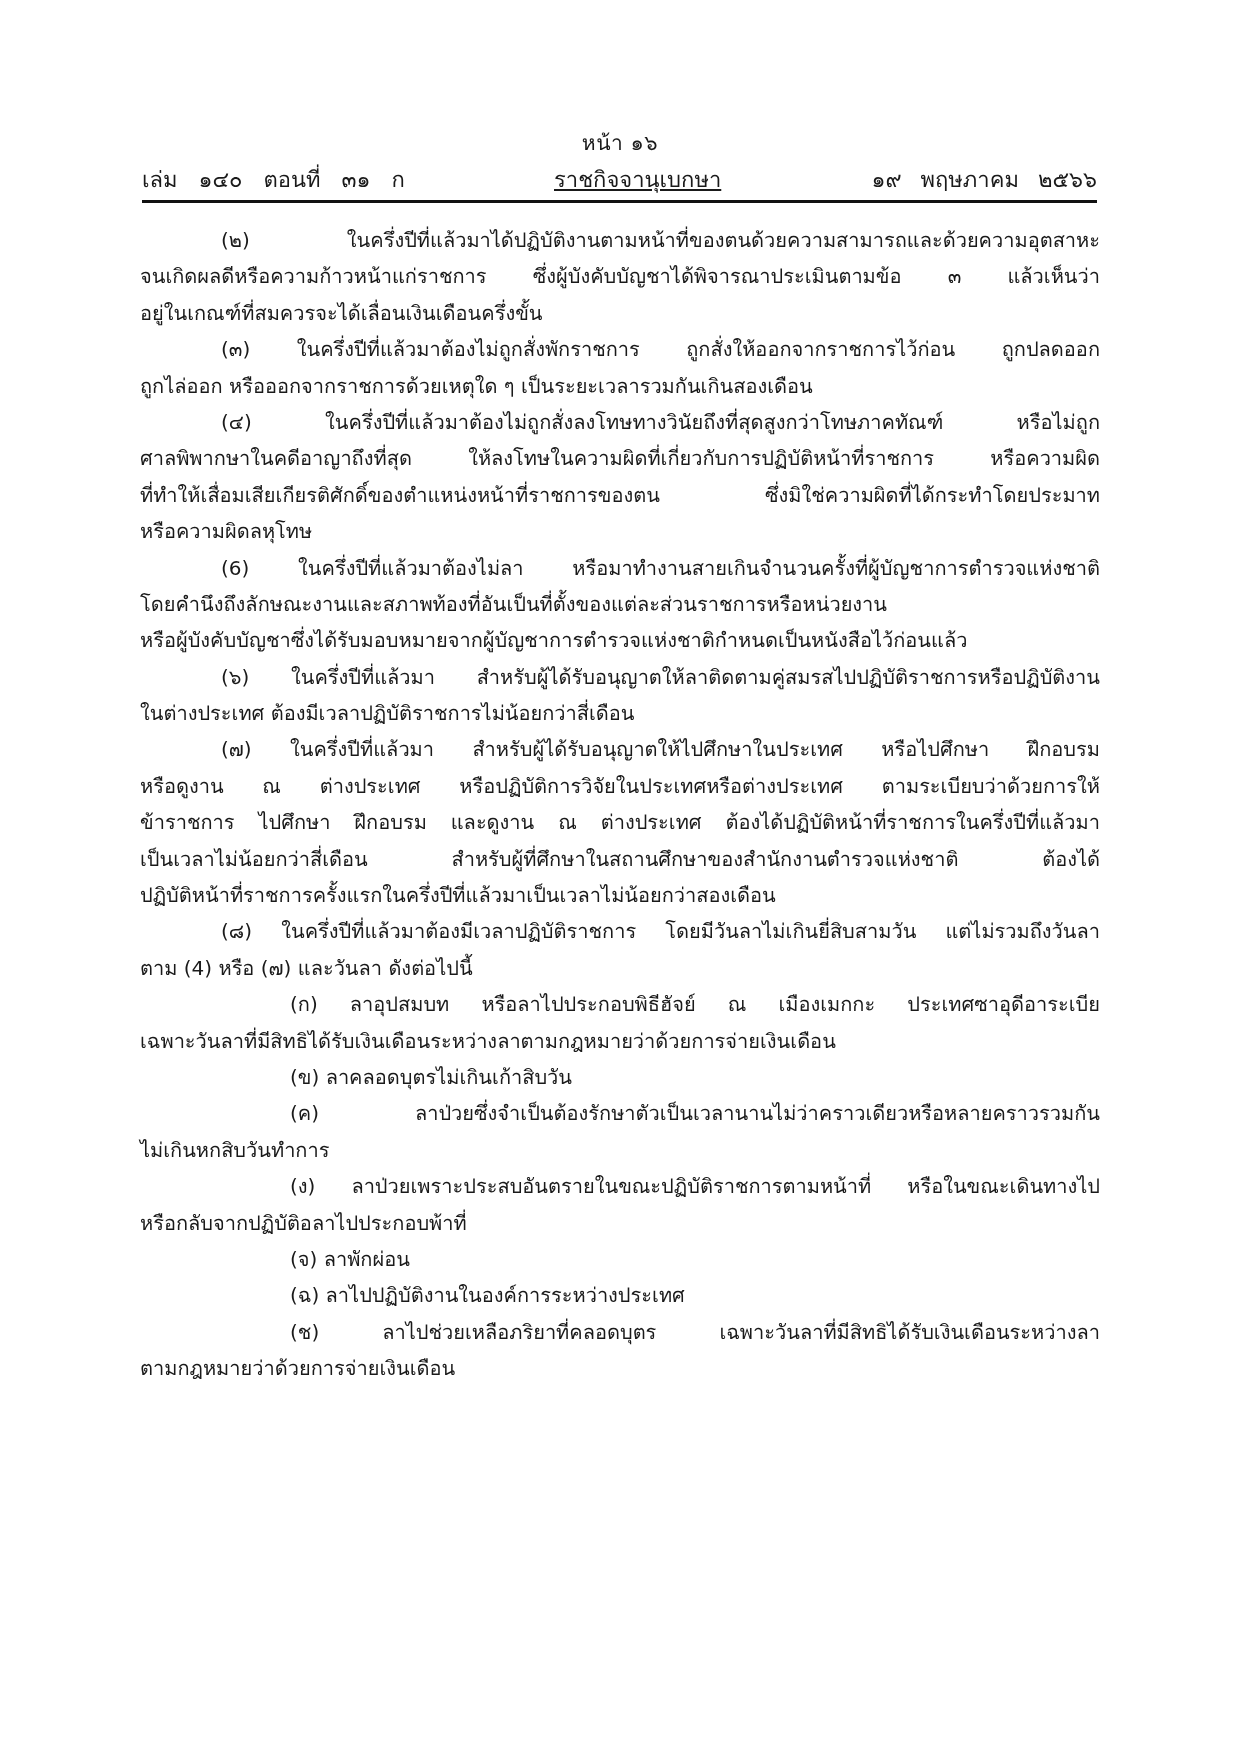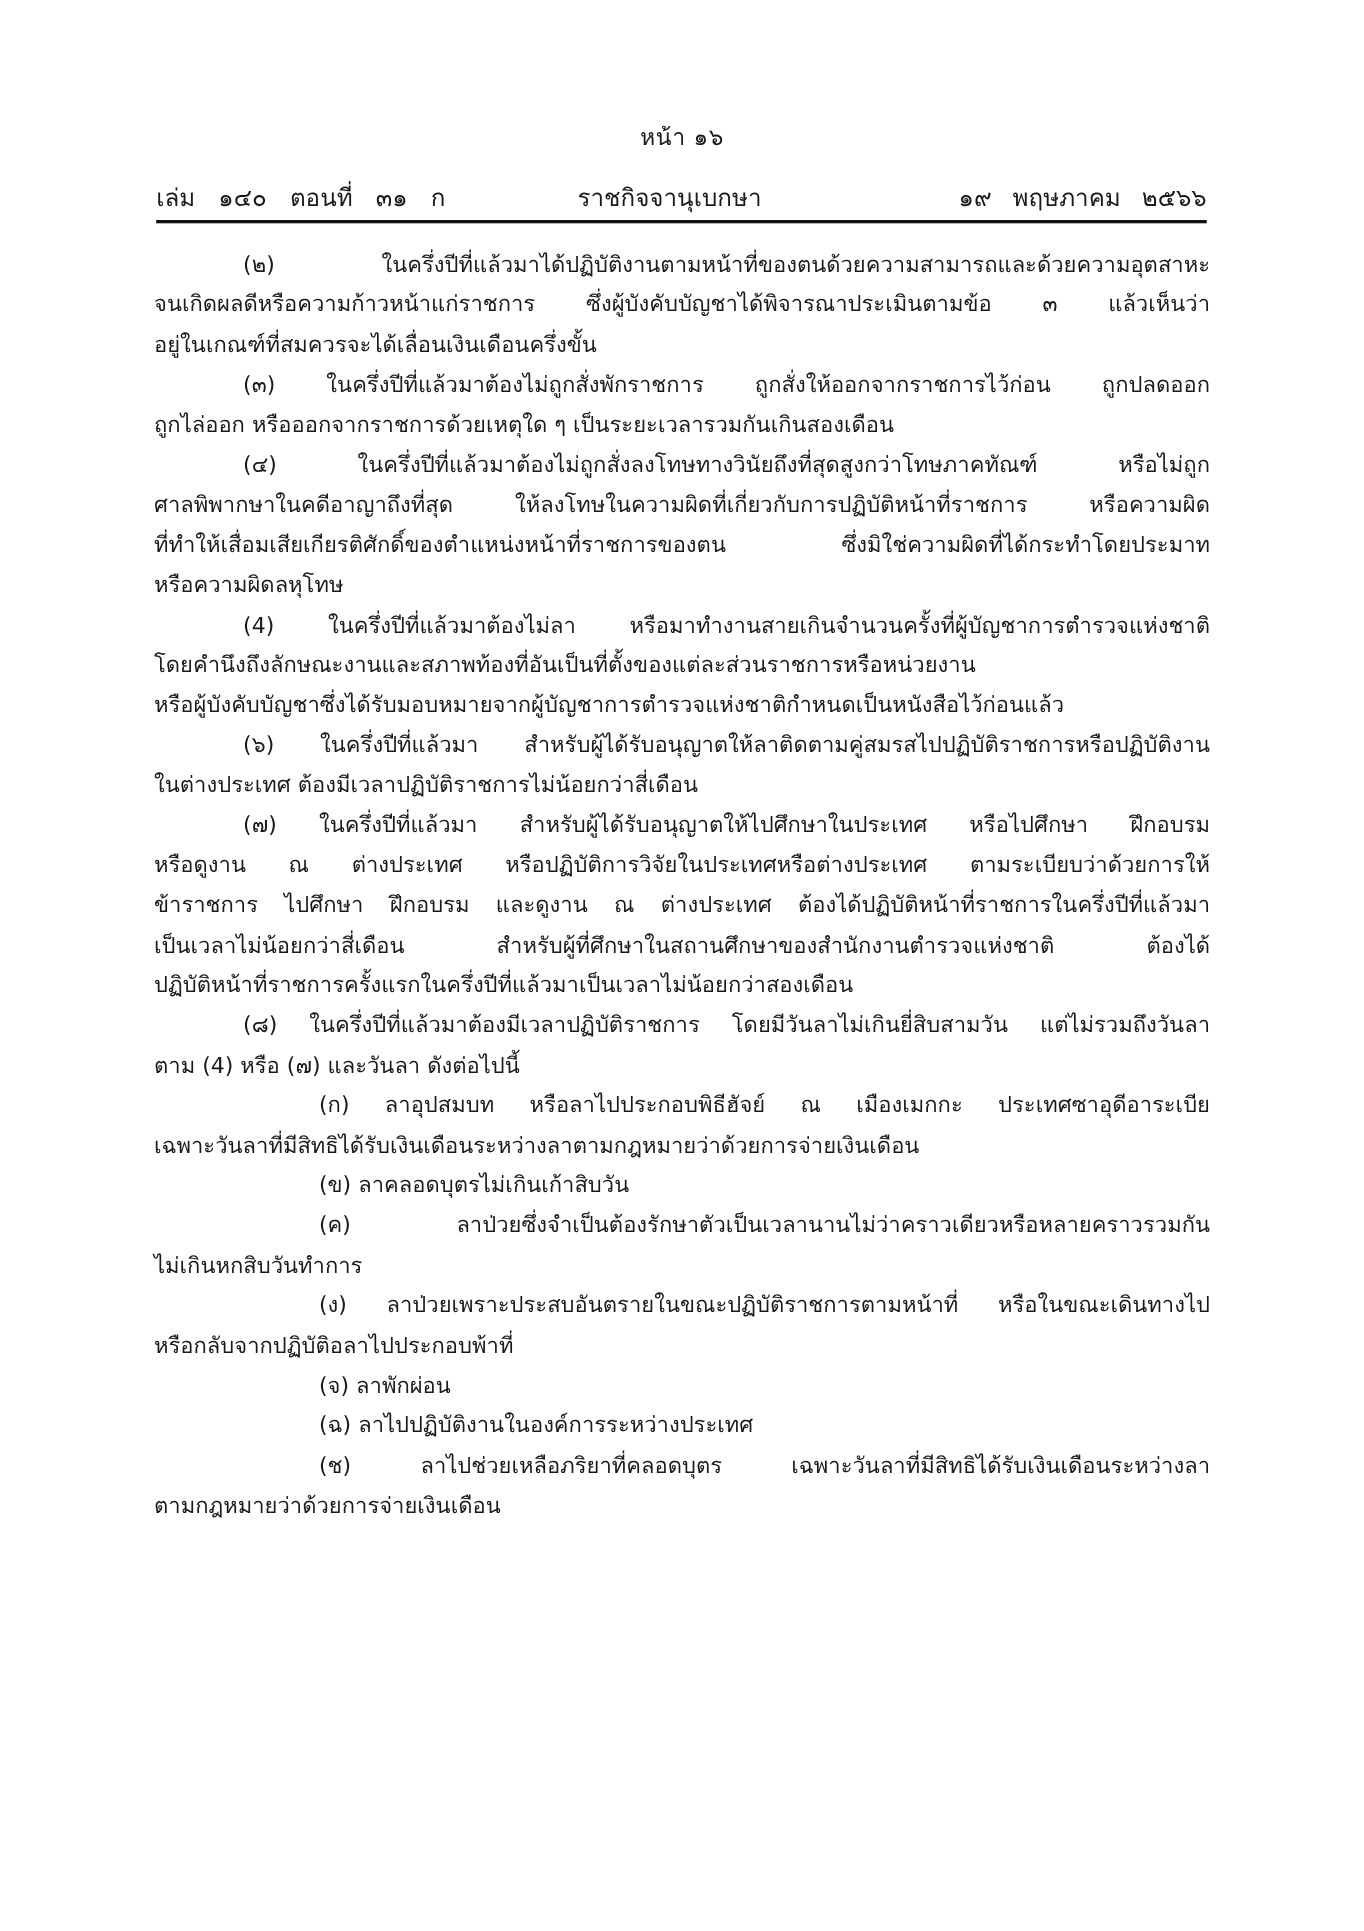--- a/index.html
+++ b/index.html
@@ -1,24 +1,24 @@
 <!DOCTYPE html>
 <html><head>
 <meta charset="utf-8">
 <style>
   html, body { margin: 0; padding: 0; background: #ffffff; }
   body { width: 1240px; height: 1755px; position: relative; overflow: hidden;
          font-family: "DejaVu Sans", "Liberation Sans", sans-serif; color: #1a1a1a; }
   .page { position: absolute; left: 0; top: 0; width: 1240px; height: 1755px; }
-  .hdr-page { position: absolute; top: 108px; left: 0; width: 1240px; text-align: center;
+  .hdr-page { position: absolute; top: 126px; left: 0; width: 1240px; text-align: center;
               font-size: 21px; letter-spacing: 0.5px; }
   .hdr-row { position: absolute; top: 162px; left: 142px; width: 955px; height: 30px;
              font-size: 22px; }
   .hdr-left { position: absolute; left: 0; top: 0; word-spacing: 14px; }
-  .hdr-center { position: absolute; left: 383px; top: 0; }
+  .hdr-center { position: absolute; left: 412px; top: 0; text-decoration: underline; }
   .hdr-right { position: absolute; right: 0; top: 0; word-spacing: 12px; }
   .hdr-rule { position: absolute; top: 200px; left: 142px; width: 955px; height: 3px; background: #111; }
   .body { position: absolute; top: 222px; left: 140px; width: 960px; }
   .ln { position: relative; height: 36.4px; line-height: 36.4px; font-size: 20px;
         white-space: nowrap; overflow: visible; }
   .ln.just { text-align: justify; text-align-last: justify; }
   .ln.i1 { padding-left: 81px; }
   .ln.i2 { padding-left: 150px; }
   .ln span { display: inline-block; }
   .ln.just span { display: block; text-align: justify; text-align-last: justify; }
@@ -51,21 +51,21 @@
         <span>(๔) ในครึ่งปีที่แล้วมาต้องไม่ถูกสั่งลงโทษทางวินัยถึงที่สุดสูงกว่าโทษภาคทัณฑ์ หรือไม่ถูก</span>
       </div>
       <div class="ln just">
         <span>ศาลพิพากษาในคดีอาญาถึงที่สุด ให้ลงโทษในความผิดที่เกี่ยวกับการปฏิบัติหน้าที่ราชการ หรือความผิด</span>
       </div>
       <div class="ln just">
         <span>ที่ทำให้เสื่อมเสียเกียรติศักดิ์ของตำแหน่งหน้าที่ราชการของตน ซึ่งมิใช่ความผิดที่ได้กระทำโดยประมาท</span>
       </div>
       <div class="ln"><span>หรือความผิดลหุโทษ</span></div>
       <div class="ln i1 just">
-        <span>(4) ในครึ่งปีที่แล้วมาต้องไม่ลา หรือมาทำงานสายเกินจำนวนครั้งที่ผู้บัญชาการตำรวจแห่งชาติ</span>
+        <span>(6) ในครึ่งปีที่แล้วมาต้องไม่ลา หรือมาทำงานสายเกินจำนวนครั้งที่ผู้บัญชาการตำรวจแห่งชาติ</span>
       </div>
       <div class="ln"><span>โดยคำนึงถึงลักษณะงานและสภาพท้องที่อันเป็นที่ตั้งของแต่ละส่วนราชการหรือหน่วยงาน</span></div>
       <div class="ln just">
         <span>หรือผู้บังคับบัญชาซึ่งได้รับมอบหมายจากผู้บัญชาการตำรวจแห่งชาติกำหนดเป็นหนังสือไว้ก่อนแล้ว</span>
       </div>
       <div class="ln i1 just">
         <span>(๖) ในครึ่งปีที่แล้วมา สำหรับผู้ได้รับอนุญาตให้ลาติดตามคู่สมรสไปปฏิบัติราชการหรือปฏิบัติงาน</span>
       </div>
       <div class="ln"><span>ในต่างประเทศ ต้องมีเวลาปฏิบัติราชการไม่น้อยกว่าสี่เดือน</span></div>
       <div class="ln i1 just">

